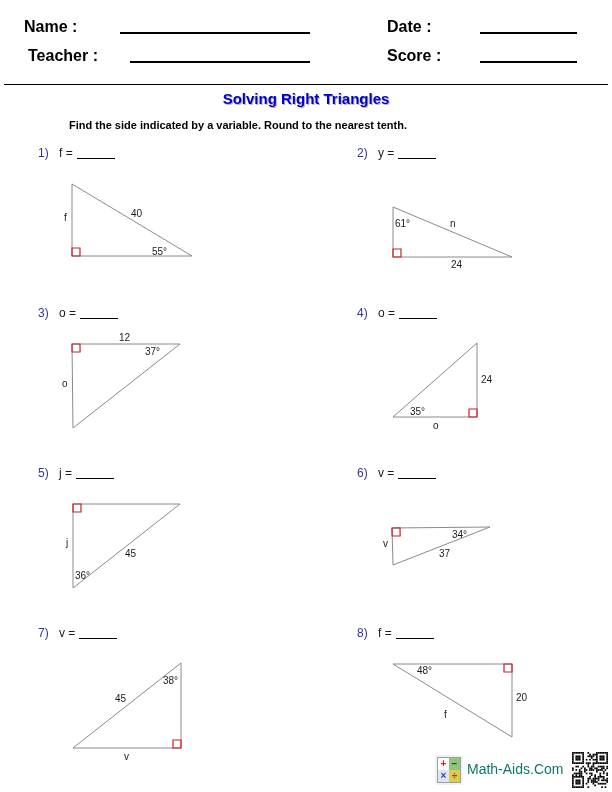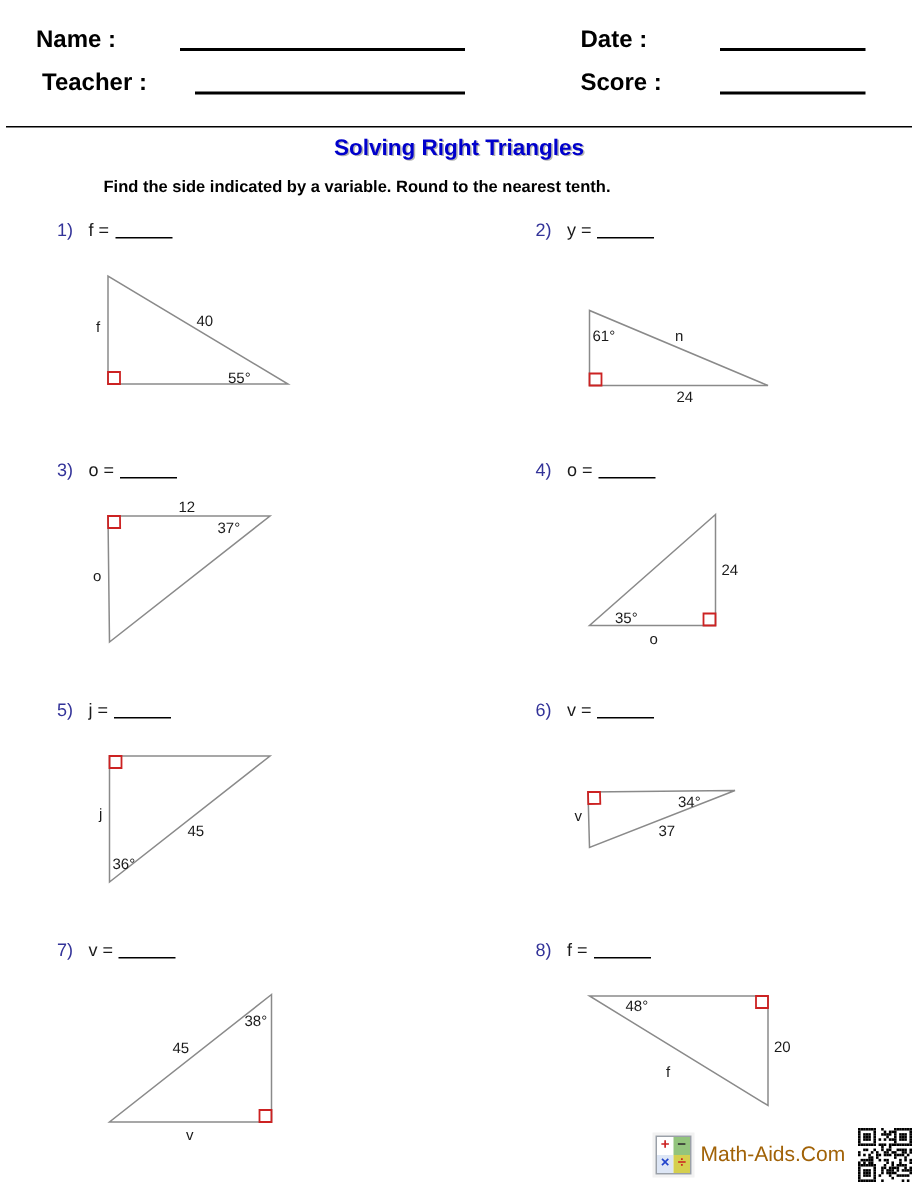--- a/index.html
+++ b/index.html
@@ -22,21 +22,21 @@
   
   .logo-icon{position:absolute;left:437px;top:757px;width:22px;height:24px;
              border:1px solid #9aa0a8;background:#fff;display:grid;
              grid-template-columns:1fr 1fr;grid-template-rows:1fr 1fr;box-shadow:0 0 0 2px #f2f2f2;}
   .logo-cell{display:flex;align-items:center;justify-content:center;
              font-size:10px;font-weight:bold;line-height:1;}
   .lc0{background:#ffffff;color:#cc2222;}
   .lc1{background:#93c47d;color:#333;}
   .lc2{background:#dde6f5;color:#2244cc;}
   .lc3{background:#d5cf4e;color:#cc2222;}
-  .brand-text{position:absolute;left:467px;top:761px;font-size:14px;color:#a16207;}
+  .brand-text{position:absolute;left:467px;top:761px;font-size:14px;color:#0f766e;}
   .qr{position:absolute;left:572px;top:751px;}
 </style>
 </head>
 <body>
 
 <div class="page">
 
   <span class="hdr-label" style="left:24px;top:18px">Name :</span>
   <div class="hdr-line" style="left:120px;top:32px;width:190px"></div>
   <span class="hdr-label" style="left:387px;top:18px">Date :</span>

